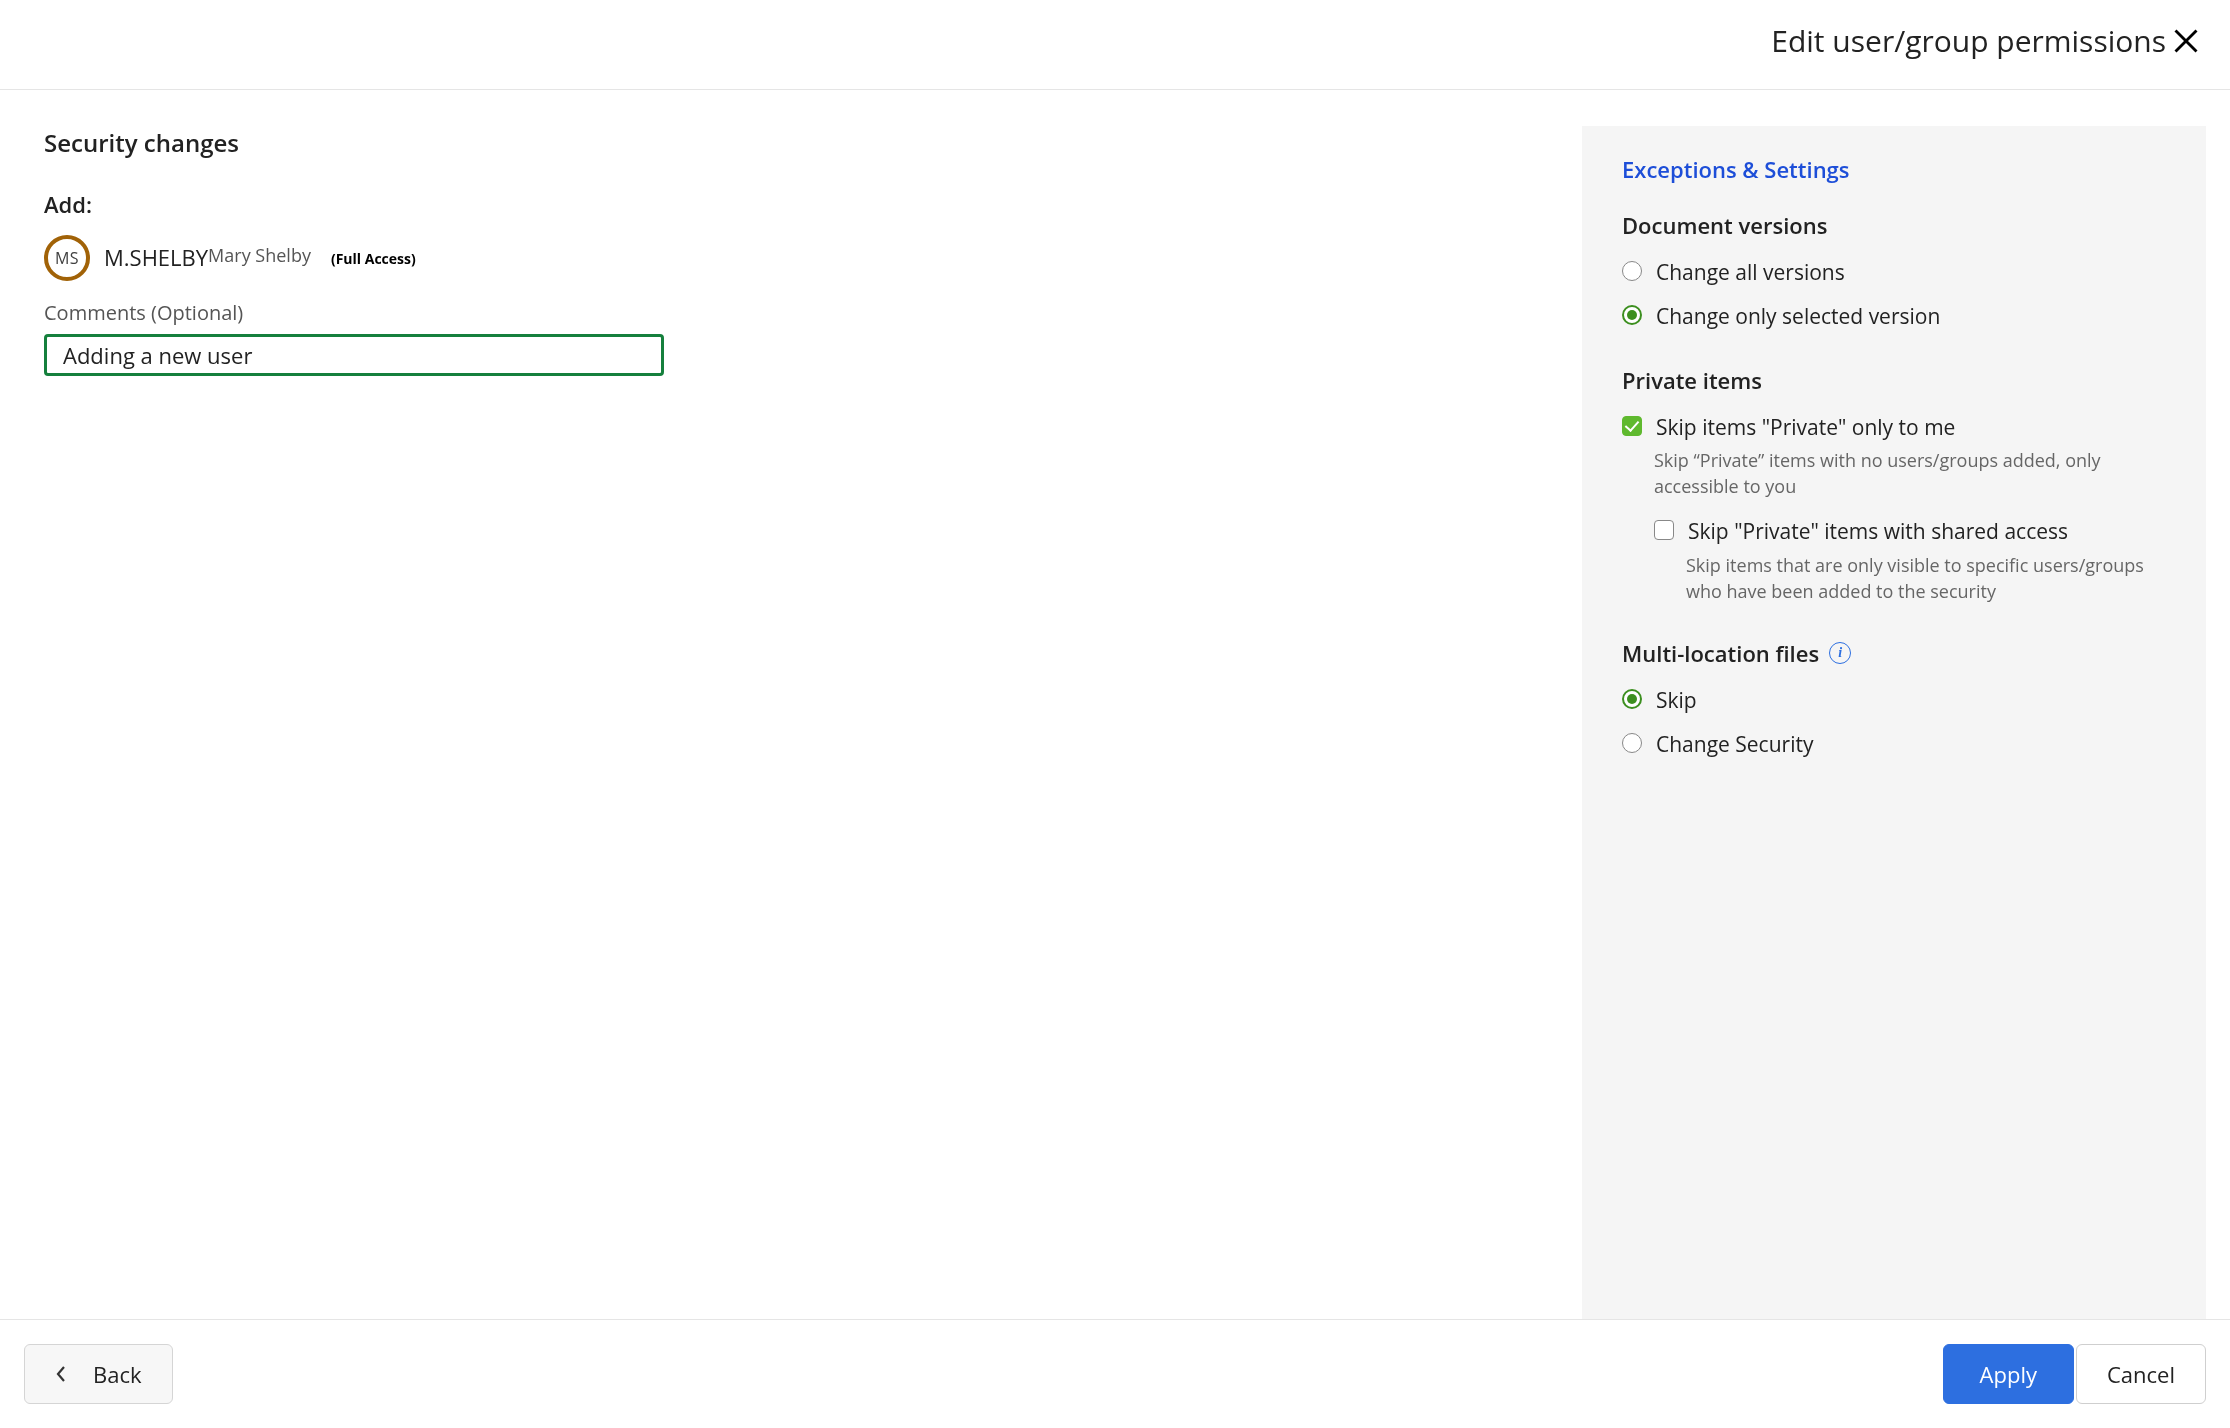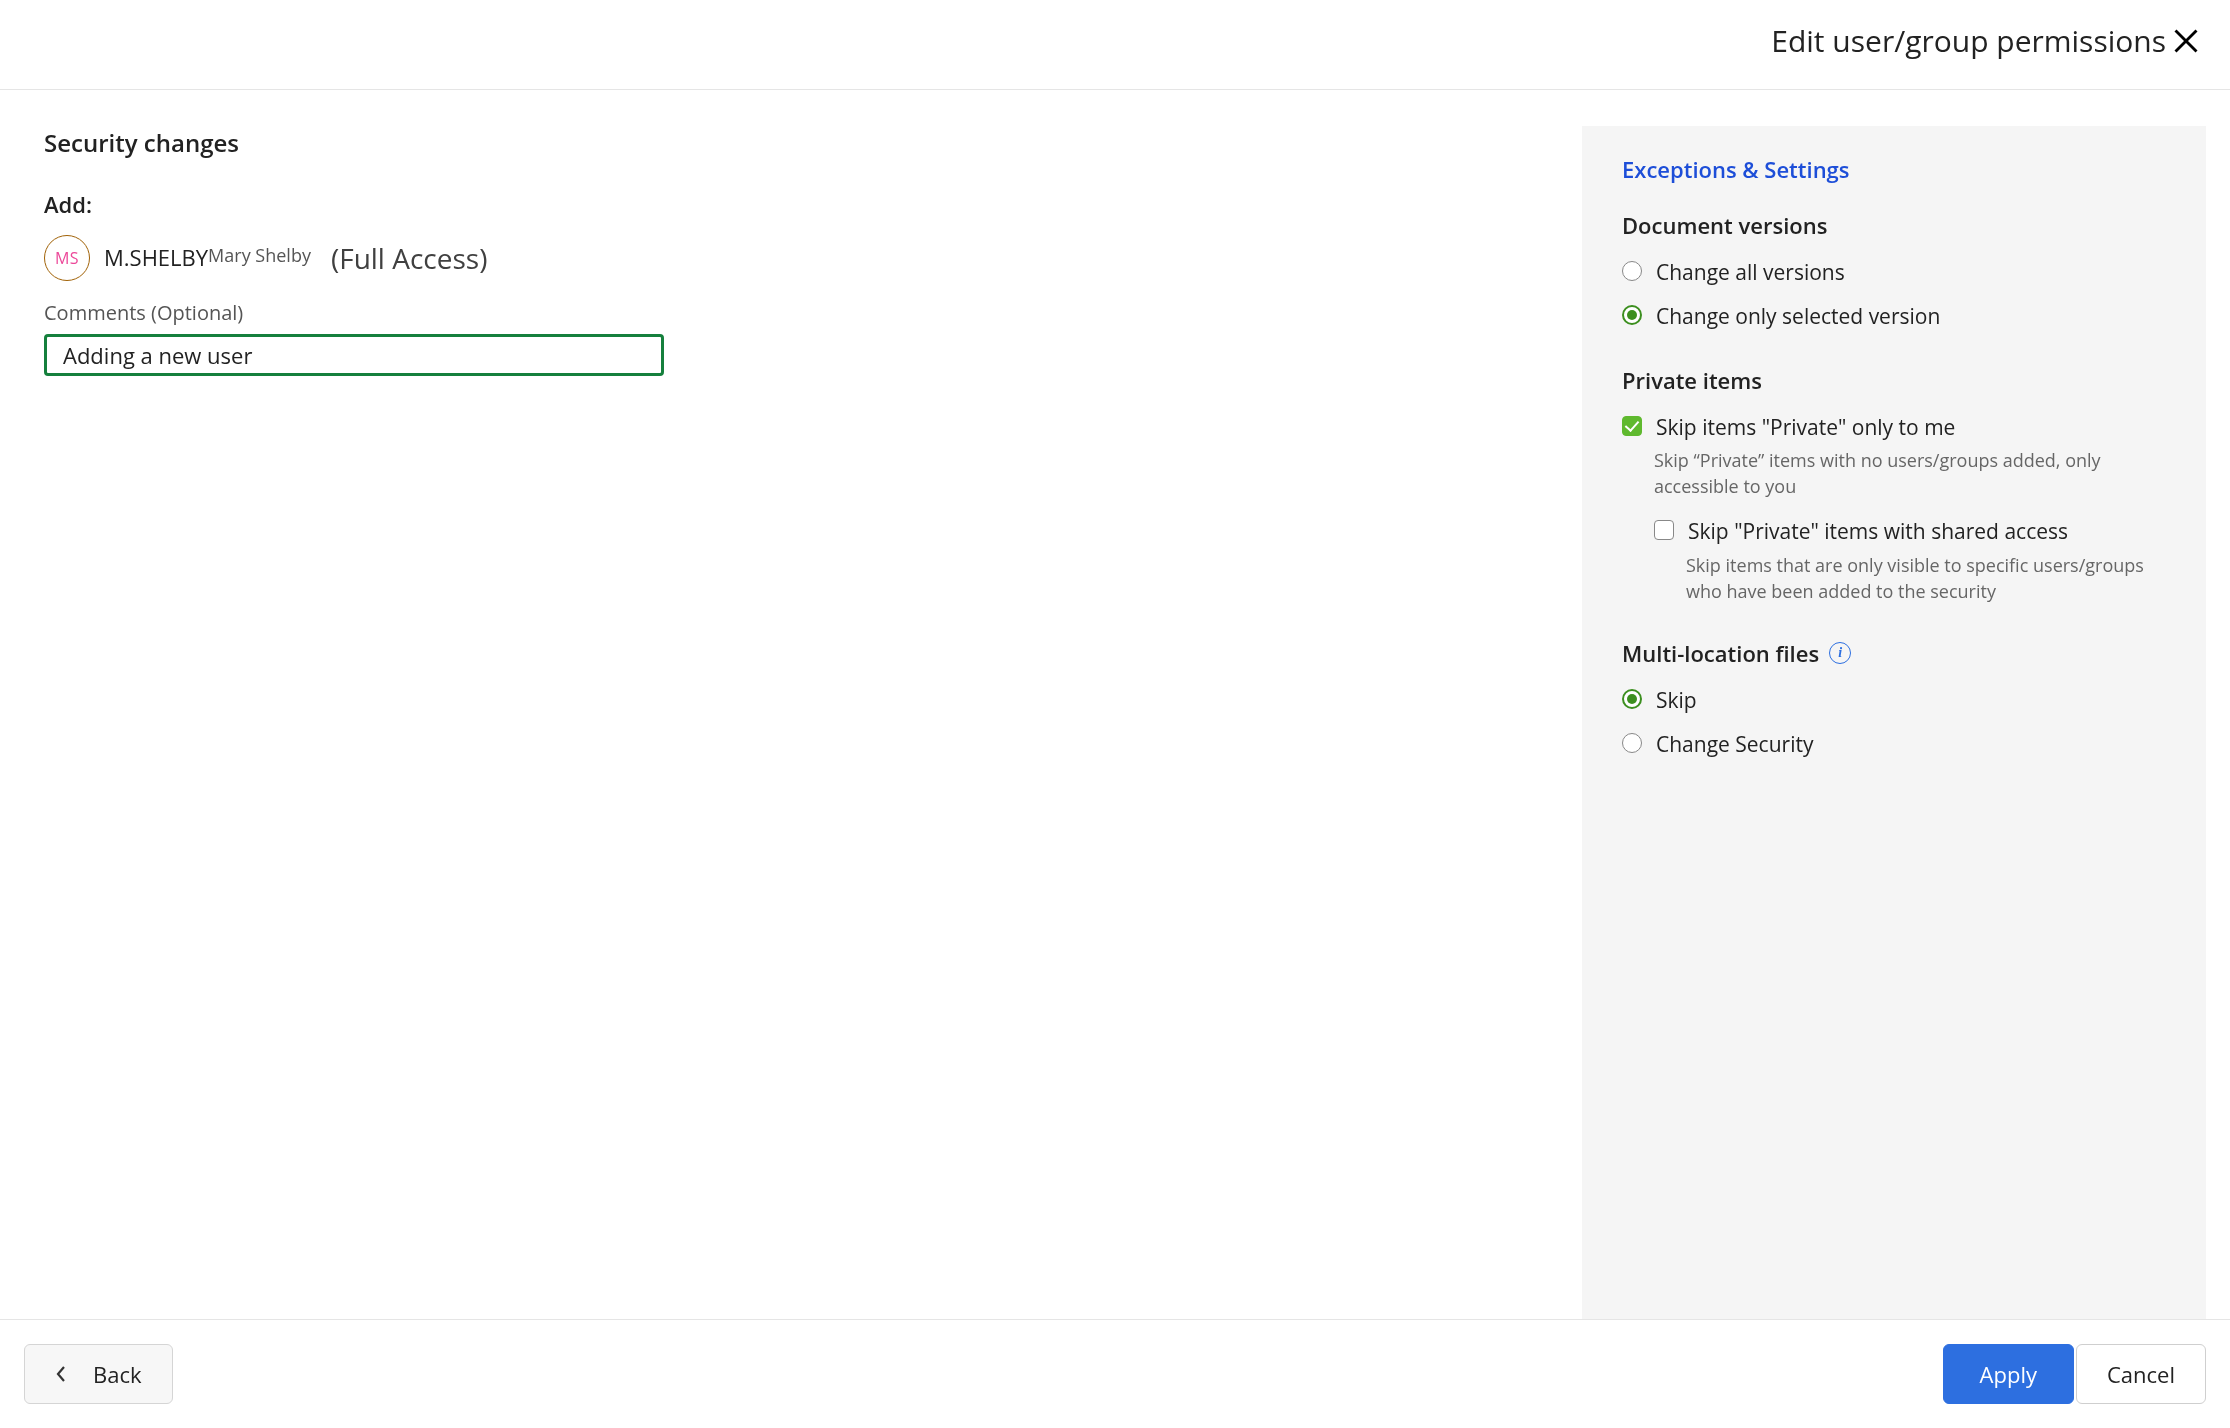--- a/index.html
+++ b/index.html
@@ -44,28 +44,28 @@
   
   .section-h { font-size: 24px; font-weight: 600; color: #222; margin-bottom: 30px; }
   .subhead   { font-size: 22px; font-weight: 600; color: #222; margin-bottom: 16px; }
 
   .user-row {
     display: flex; align-items: center; gap: 14px;
     margin-bottom: 18px;
   }
   .avatar {
     width: 46px; height: 46px; border-radius: 50%;
-    border: 1px solid #a16207; background: #fff;
+    border: 4px solid #a16207; background: #fff;
     display: flex; align-items: center; justify-content: center;
-    color: #ec4899; font-size: 16px; letter-spacing: 0.5px;
+    color: #404040; font-size: 16px; letter-spacing: 0.5px;
   }
   .user-meta { display: flex; line-height: 1.35; }
   .user-id   { font-size: 22px; color: #222; }
   .user-name { font-size: 18px; color: #555; }
-  .access-tag { font-size: 28px; color: #404040; margin-left: 6px; }
+  .access-tag { font-size: 14px; color: #000000; margin-left: 6px; font-weight: bold; }
 
   .field-label { font-size: 20px; color: #555; margin-bottom: 8px; }
   .text-input {
     width: 100%; max-width: 620px;
     border: 3px solid #15803d; border-radius: 4px;
     padding: 3px 16px; font-size: 22px; color: #222;
     font-family: inherit;
   }
 
   

